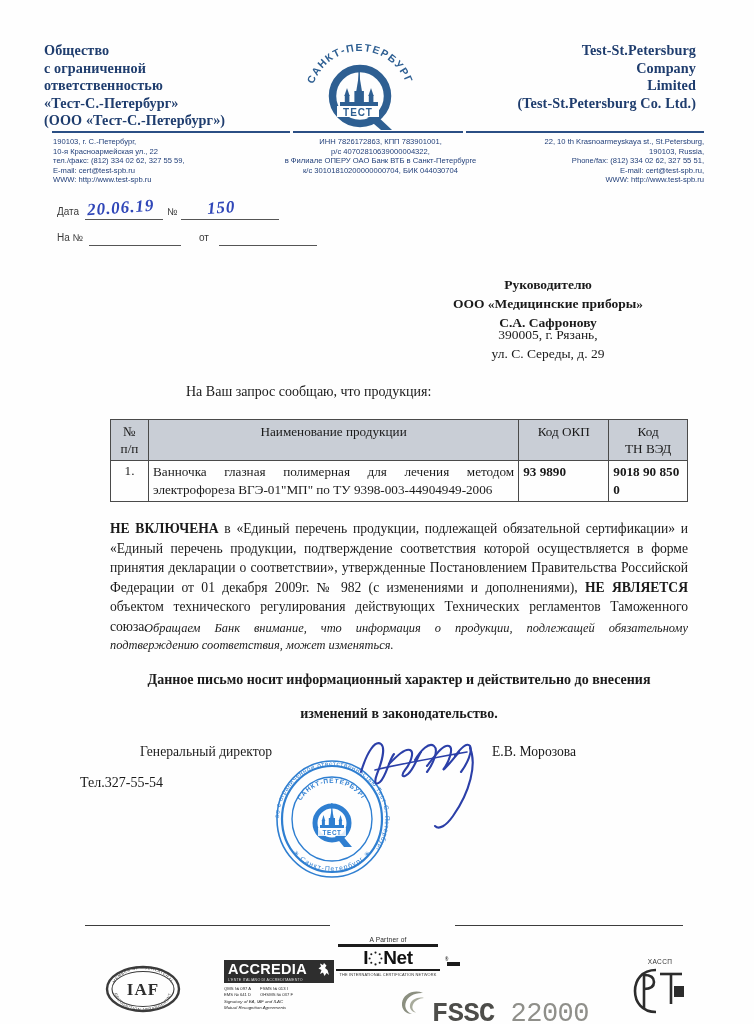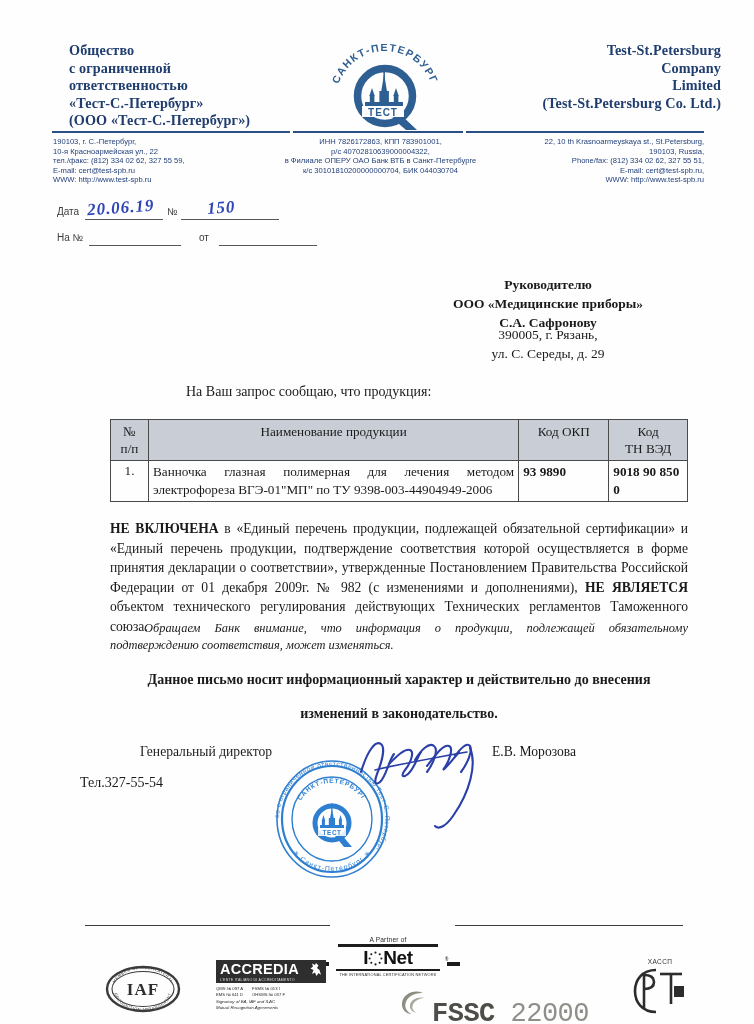--- a/index.html
+++ b/index.html
@@ -21,21 +21,21 @@
 
   
   .letterhead {
     position: absolute;
     left: 0; top: 0;
     width: 754px;
     height: 190px;
   }
   .lh-cols {
     position: absolute;
-    left: 69px; top: 42px;
+    left: 44px; top: 42px;
     width: 652px;
     display: flex;
     justify-content: space-between;
     align-items: flex-start;
   }
   .lh-left {
     width: 230px;
     font-weight: bold;
     font-size: 14.2px;
     line-height: 17.5px;
@@ -285,21 +285,21 @@
   }
 
   
   .iaf {
     position: absolute;
     left: 104px; top: 965px;
     width: 78px; height: 48px;
   }
   .accredia {
     position: absolute;
-    left: 216px; top: 960px;
+    left: 224px; top: 960px;
     width: 110px;
   }
   .acc-box {
     background: #2e2e2e;
     color: #fff;
     padding: 2px 4px 1px 4px;
     display: flex;
     align-items: center;
     justify-content: space-between;
   }

